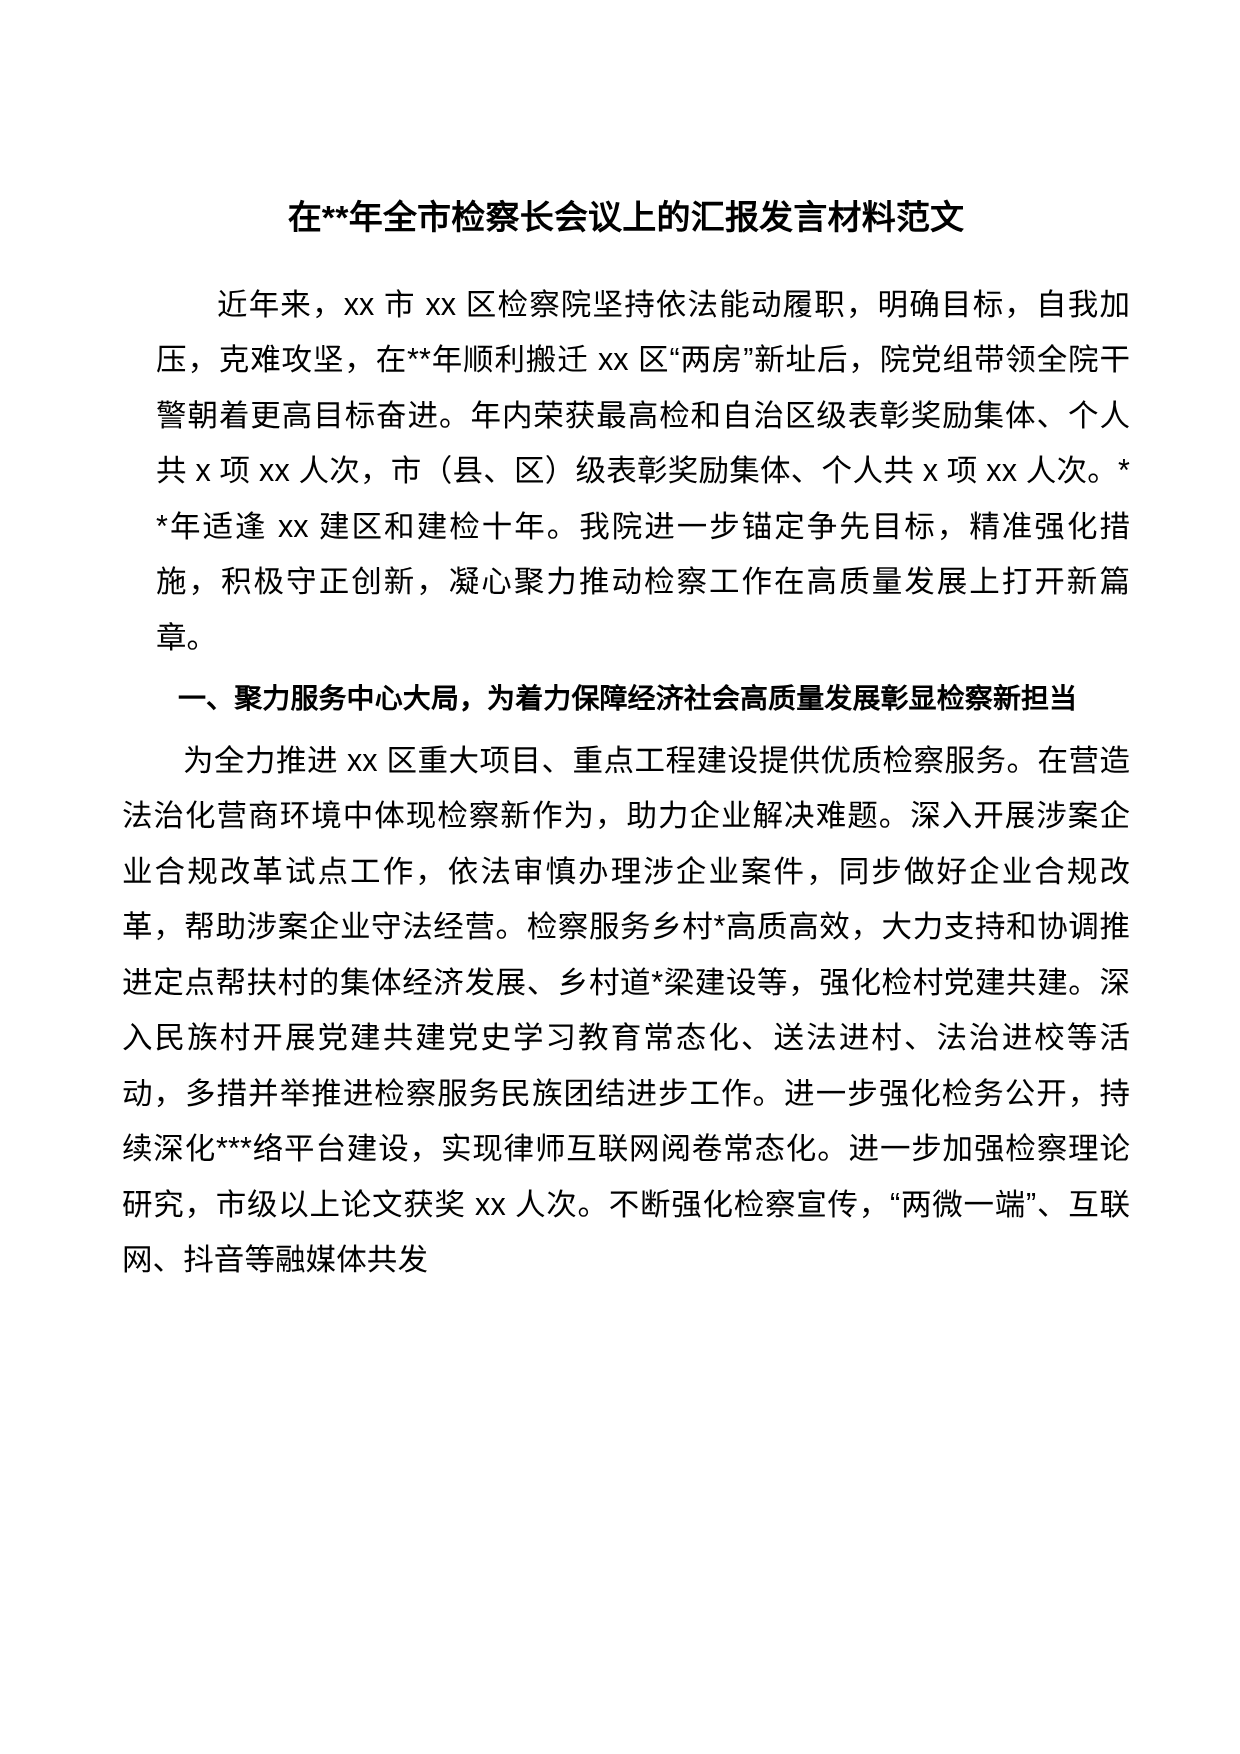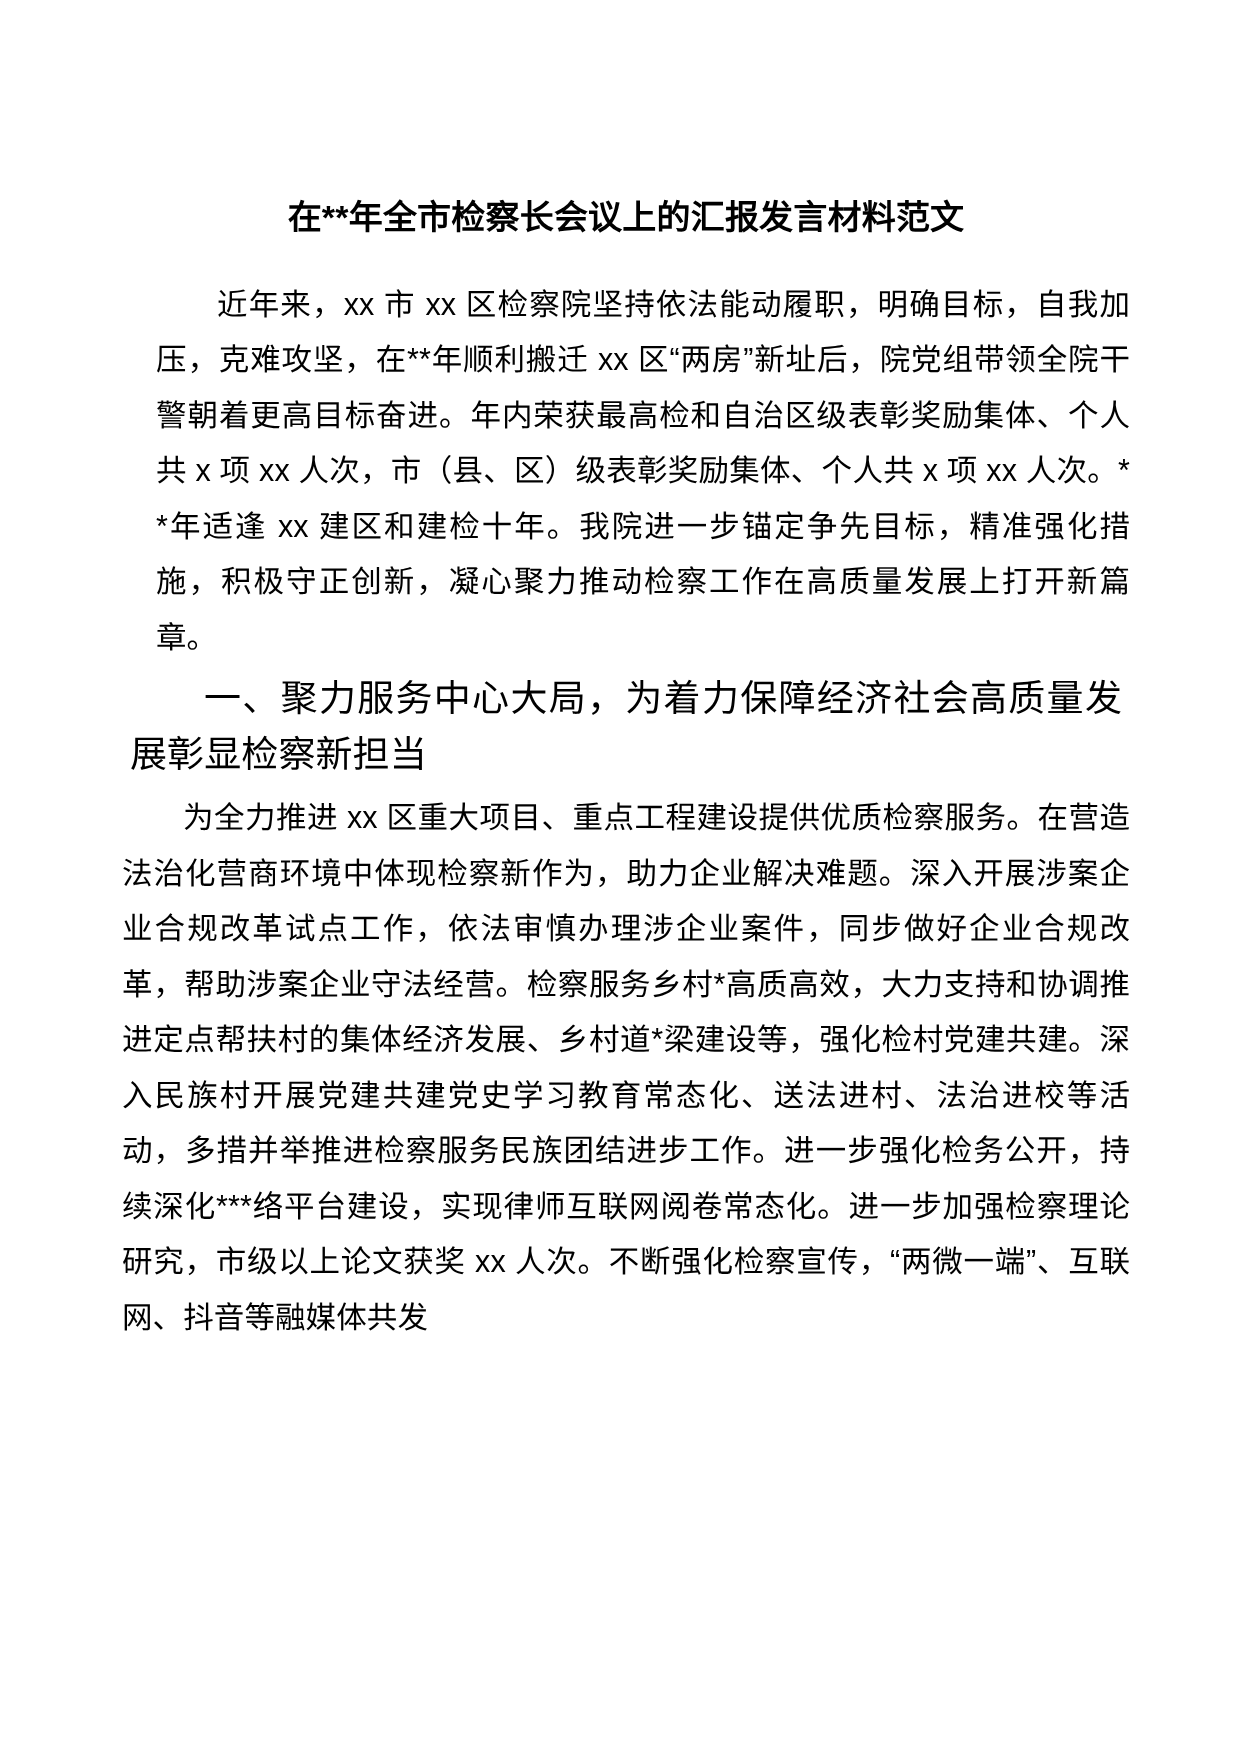--- a/index.html
+++ b/index.html
@@ -51,24 +51,24 @@
     text-justify: inter-ideograph;
     text-indent: 2em;
     letter-spacing: 0.1px;
     word-break: break-all;
   }
   .para-lead {
     margin-top: 38px;
     margin-left: 34px;
   }
   .section-heading {
-    margin: 8px;
+    margin: 0;
     padding: 0;
-    font-size: 37px;
-    font-weight: 400;
+    font-size: 28px;
+    font-weight: 700;
     line-height: 55.5px;
     text-align: justify;
     text-align-last: left;
     text-justify: inter-ideograph;
     text-indent: 2em;
     letter-spacing: 0.1px;
     word-break: break-all;
     margin-top: 6px;
   }
   .para-body {

